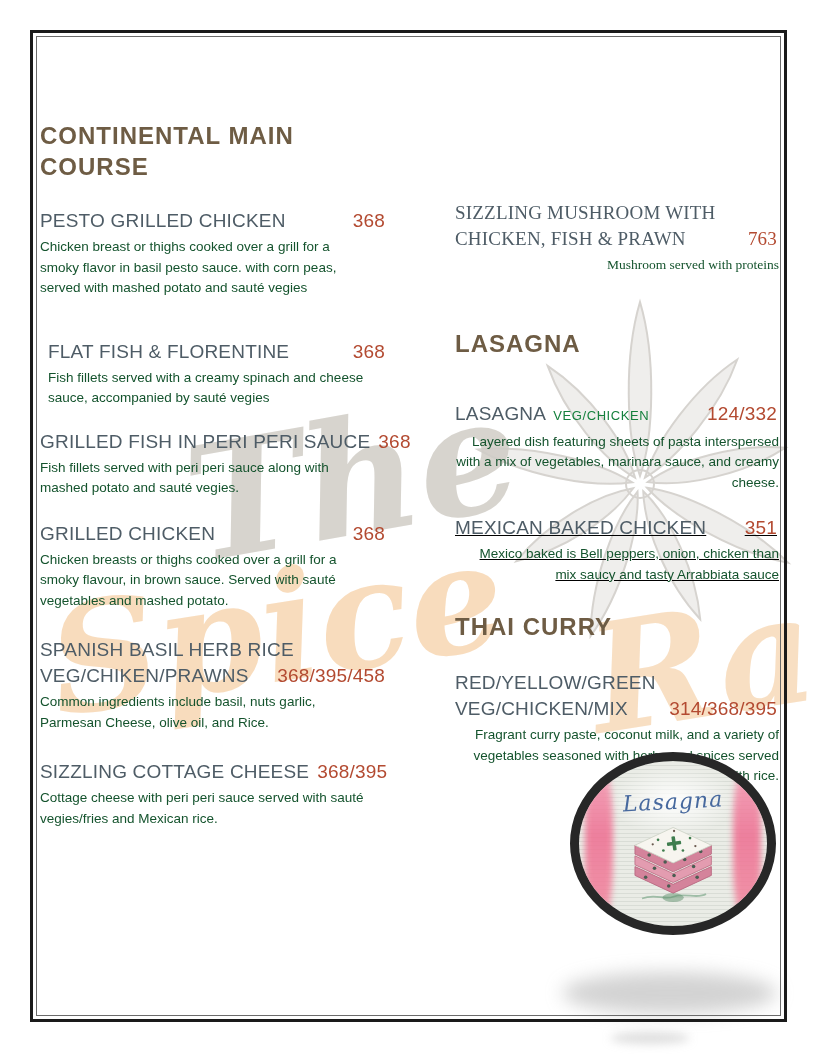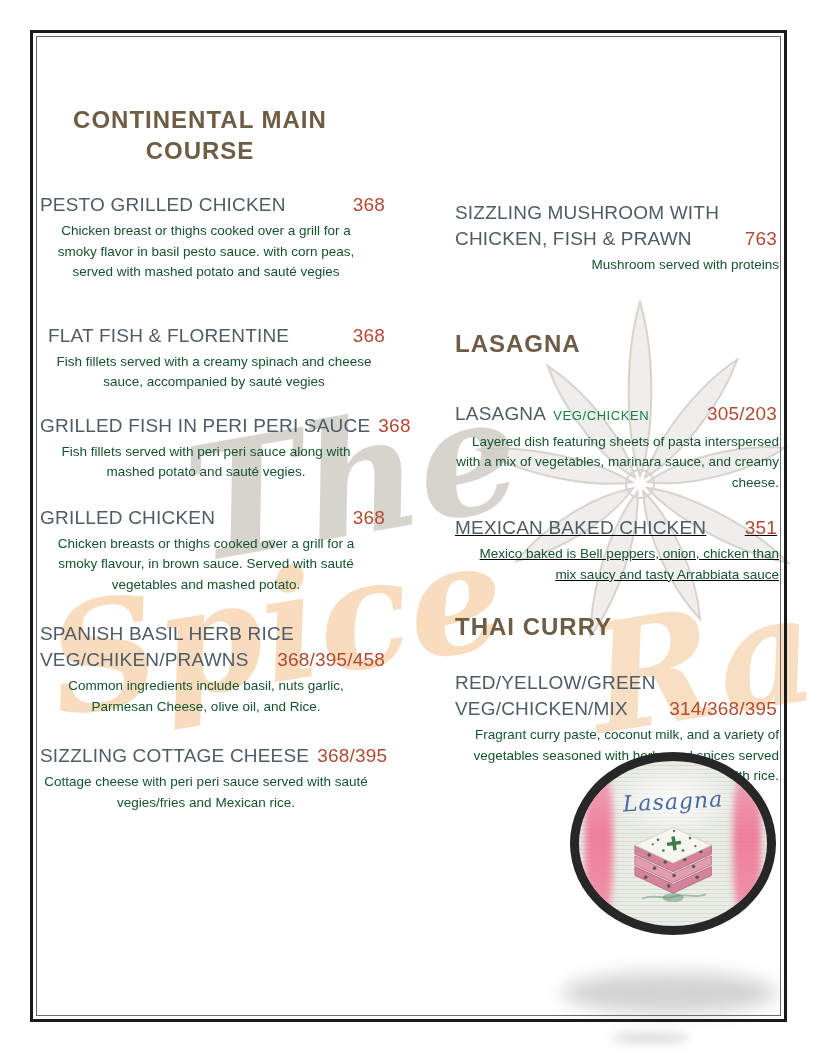--- a/index.html
+++ b/index.html
@@ -36,21 +36,21 @@
     filter:blur(9px); z-index:1;
   }
   .wm-smudge2 {
     left:610px; top:1032px; width:80px; height:12px;
     background:rgba(160,160,160,0.35); border-radius:50%;
     filter:blur(5px); z-index:1;
   }
 
   
   .col { position:absolute; z-index:2; }
-  .col-left  { left:40px;  top:104px; width:345px;text-align:center; }
+  .col-left  { left:40px;  top:120px; width:345px; }
   .col-right { left:455px; top:200px; width:322px; }
 
   .section-heading {
     font-size:24px; font-weight:bold; color:#6e5c44;
     letter-spacing:1px; line-height:31px; width:320px;
   }
   .col-left .section-heading { margin-bottom:26px; }
 
   .item { margin-bottom:22px; }
   .item-head {
@@ -66,21 +66,21 @@
     color:#14532d; width:332px;
   }
   .col-right .item-desc { width:324px;text-align:right; }
 
   
   .i-pesto    { margin-bottom:40px; }
   .i-flatfish { margin-bottom:20px;margin-left:8px; }
   .i-perifish { margin-bottom:22px; }
   .i-grillchk { margin-bottom:26px; }
   .i-spanish  { margin-bottom:26px; }
-  .i-mushroom { margin-bottom:0; }
+  .i-mushroom { margin-bottom:0;font-family:Liberation Serif, serif; }
   .h-lasagna  { margin-top:52px; }
   .i-lasagna  { margin-top:42px; }
   .i-mexican  { margin-top:22px;text-decoration:underline; }
   .h-thai     { margin-top:26px; }
   .i-thai     { margin-top:28px; }
 
   
   .photo {
     position:absolute; left:570px; top:752px; width:206px; height:183px;
     border-radius:50%; border:9px solid #272727; overflow:hidden; z-index:2;
@@ -207,21 +207,21 @@
   </div>
 
   <div class="section-heading h-lasagna">LASAGNA</div>
 
   <div class="item i-lasagna">
     <div class="item-head">
       <span class="name-with-variant">
         <span class="item-name">LASAGNA</span>
         <span class="item-variant">VEG/CHICKEN</span>
       </span>
-      <span class="item-price">305/203</span>
+      <span class="item-price">124/332</span>
     </div>
     <div class="item-desc">Layered dish featuring sheets of pasta interspersed with a mix of vegetables, marinara sauce, and creamy cheese.</div>
   </div>
 
   <div class="item i-mexican">
     <div class="item-head">
       <span class="item-name">MEXICAN BAKED CHICKEN</span>
       <span class="item-price">351</span>
     </div>
     <div class="item-desc">Mexico baked is Bell peppers, onion, chicken than mix saucy and tasty Arrabbiata sauce</div>

